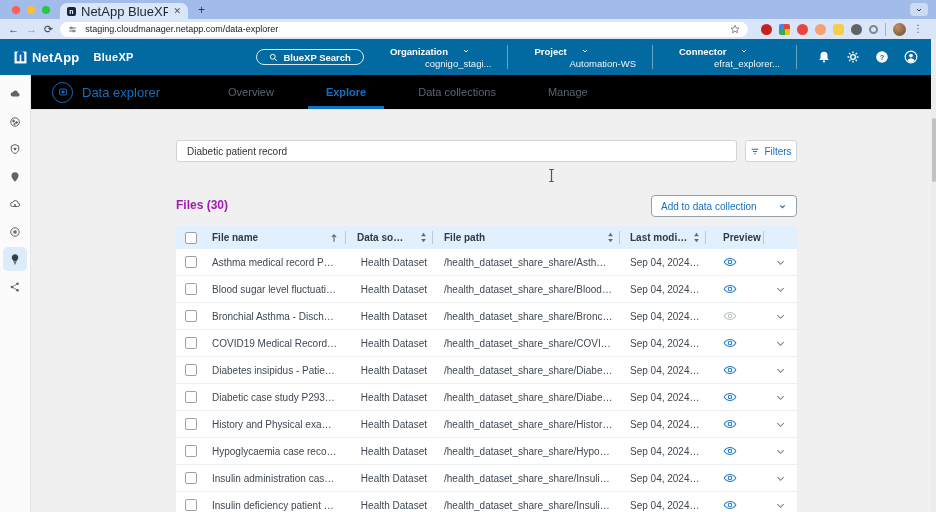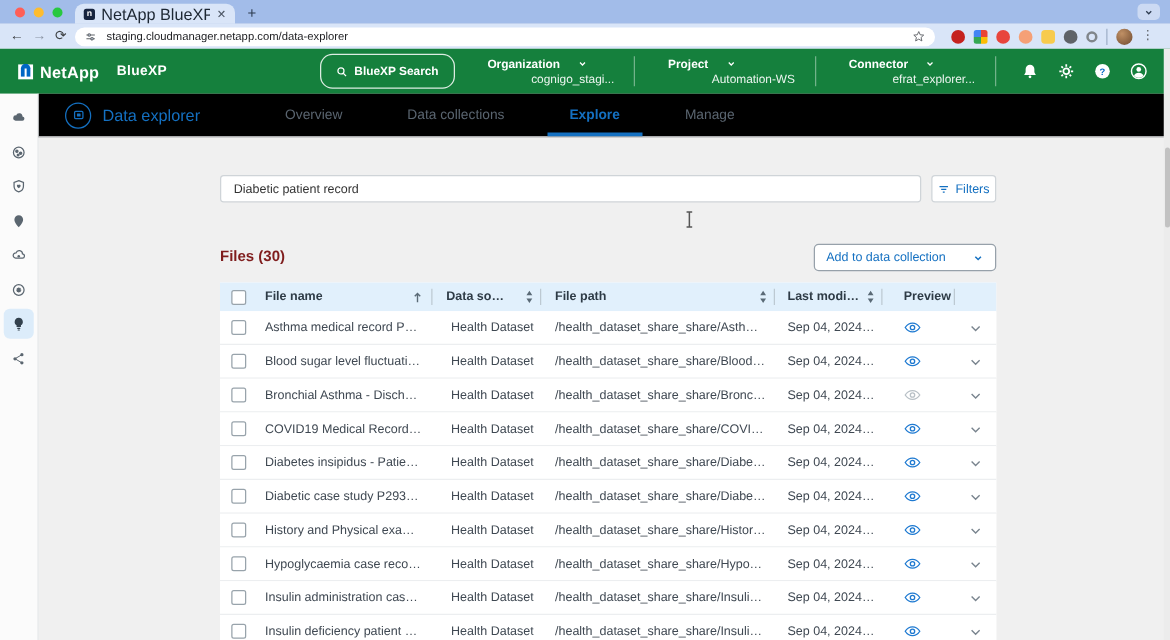--- a/index.html
+++ b/index.html
@@ -25,25 +25,25 @@
   .navbtn.dim{color:#8a93a3;}
   .urlpill{flex:1;max-width:688px;height:15px;background:#fff;border-radius:8px;display:flex;align-items:center;gap:8px;padding:0 8px;}
   .url-text{font-size:9px;color:#202124;flex:1;white-space:nowrap;overflow:hidden;}
   .ext-area{display:flex;align-items:center;gap:7px;margin-left:6px;}
   .extdot{width:11px;height:11px;border-radius:50%;}
   .ext-grid{width:11px;height:11px;border-radius:2px;background:conic-gradient(#ea4335 0 25%,#fbbc04 0 50%,#34a853 0 75%,#4285f4 0);}
   .ext-divider{width:1px;height:13px;background:#9fb0c8;}
   .avatar{width:13px;height:13px;border-radius:50%;background:radial-gradient(circle at 35% 30%,#c09065,#6e4a2f);}
   .kebab{color:#5f6368;font-size:10px;letter-spacing:0;line-height:1;}
   
-  .appbar{position:absolute;left:0;top:39px;width:936px;height:36px;background:#15803d;display:flex;align-items:center;color:#fff;padding:0 14px;}
+  .appbar{position:absolute;left:0;top:39px;width:936px;height:36px;background:#0369a1;display:flex;align-items:center;color:#fff;padding:0 14px;}
   .logo-mark{width:13px;height:13px;margin-right:5px;flex:none;}
   .brand{font-size:13px;font-weight:bold;letter-spacing:.2px;}
   .product{font-size:11px;font-weight:bold;margin-left:14px;letter-spacing:.3px;}
-  .searchpill{margin-left:auto;height:28px;border:1px solid rgba(255,255,255,.85);border-radius:10px;display:flex;align-items:center;gap:5px;padding:0 12px;font-size:9.5px;font-weight:bold;}
+  .searchpill{margin-left:auto;height:16px;border:1px solid rgba(255,255,255,.85);border-radius:10px;display:flex;align-items:center;gap:5px;padding:0 12px;font-size:9.5px;font-weight:bold;}
   .hmenu{margin-left:26px;display:flex;flex-direction:column;gap:1px;min-width:84px;text-align:right;}
   .hmenu .lab{display:flex;align-items:center;gap:14px;font-size:9.5px;font-weight:bold;}
   .hmenu .val{font-size:9.5px;color:rgba(255,255,255,.92);margin-left:35px;}
   .vdiv{width:1px;height:24px;background:rgba(255,255,255,.4);margin-left:16px;}
   .hicons{display:flex;align-items:center;gap:15px;margin-left:20px;margin-right:4px;}
   .hicon{width:14px;height:14px;color:#fff;}
   svg{display:block}
   
   .sidebar{position:absolute;left:0;top:75px;width:31px;height:437px;background:#fbfbfb;border-right:1px solid #e4e6e8;display:flex;flex-direction:column;align-items:center;padding-top:7px;}
   .side-item{width:24px;height:24px;margin-bottom:3.5px;border-radius:5px;display:flex;align-items:center;justify-content:center;color:#5b6670;}
@@ -53,21 +53,21 @@
   .svc-icon{width:21px;height:21px;border:1.5px solid #1470c1;border-radius:50%;margin-left:21px;display:flex;align-items:center;justify-content:center;color:#1470c1;}
   .svc-title{color:#1470c1;font-size:13px;margin-left:9px;}
   .tabsrow{display:flex;align-items:stretch;height:100%;margin-left:42px;gap:0;}
   .ptab{display:flex;align-items:center;padding:0 26px;font-size:11px;color:#5a6570;position:relative;}
   .ptab.active{color:#1470c1;font-weight:bold;}
   .ptab.active::after{content:"";position:absolute;left:8px;right:8px;bottom:0;height:3px;background:#1470c1;}
   
   .page{position:absolute;left:31px;top:110px;width:905px;height:453px;background:#f0f0f0;}
   .search-input{position:absolute;left:145px;top:30px;width:561px;height:22px;border:1px solid #cfd4d8;border-radius:3px;background:#fff;font-size:10px;color:#333;padding:0 10px;font-family:inherit;outline:none;}
   .filters-btn{position:absolute;left:714px;top:30px;width:52px;height:22px;background:#fff;border:1px solid #d0d5d9;border-radius:3px;display:flex;align-items:center;justify-content:center;gap:4px;color:#1470c1;font-size:10px;}
-  .files-title{position:absolute;left:145px;top:88px;font-size:12px;font-weight:bold;color:#7f1d1d;}
+  .files-title{position:absolute;left:145px;top:88px;font-size:12px;font-weight:bold;color:#a21caf;}
   .add-btn{position:absolute;left:620px;top:85px;width:146px;height:22px;background:#fff;border:1px solid #97a1aa;border-radius:4px;display:flex;align-items:center;justify-content:space-between;padding:0 9px;color:#1470c1;font-size:10px;}
   .table{position:absolute;left:145px;top:116px;width:621px;background:#fff;}
   .thead{display:flex;align-items:center;height:23px;background:#e1f0fc;font-size:10px;font-weight:bold;color:#2e3b46;}
   .trow{display:flex;align-items:center;height:27px;border-bottom:1px solid #eceef0;font-size:10px;color:#3f4852;background:#fff;}
   .cell{display:flex;align-items:center;position:relative;height:100%;}
   .c-check{width:30px;justify-content:center;}
   .c-name{width:140px;padding:0 8px 0 6px;justify-content:space-between;}
   .c-src{width:87px;padding-left:11px;justify-content:flex-end;padding-right:6px;gap:12px;}
   .c-path{width:187px;padding-left:11px;justify-content:space-between;padding-right:6px;}
   .c-mod{width:86px;padding-left:10px;justify-content:space-between;padding-right:6px;}
@@ -265,22 +265,22 @@
   <div class="subheader">
     <span class="svc-icon">
       <svg width="10" height="10" viewBox="0 0 24 24" fill="none" stroke="currentColor" stroke-width="2.4">
           <rect x="4" y="5" width="16" height="14" rx="2"></rect>
           <rect x="8.5" y="9" width="7" height="6" rx="1" fill="currentColor" stroke="none"></rect>
         </svg>
       </span>
     <span class="svc-title">Data explorer</span>
     <div class="tabsrow">
       <span class="ptab">Overview</span>
+      <span class="ptab active">Explore</span>
       <span class="ptab">Data collections</span>
-      <span class="ptab active">Explore</span>
       <span class="ptab">Manage</span>
     </div>
   </div>
 
   <div class="page">
 
     <input class="search-input" type="text" value="Diabetic patient record" style="">
 
     <div class="filters-btn">
       <svg width="10" height="9" viewBox="0 0 24 24" stroke="currentColor" stroke-width="2.6" fill="none">

